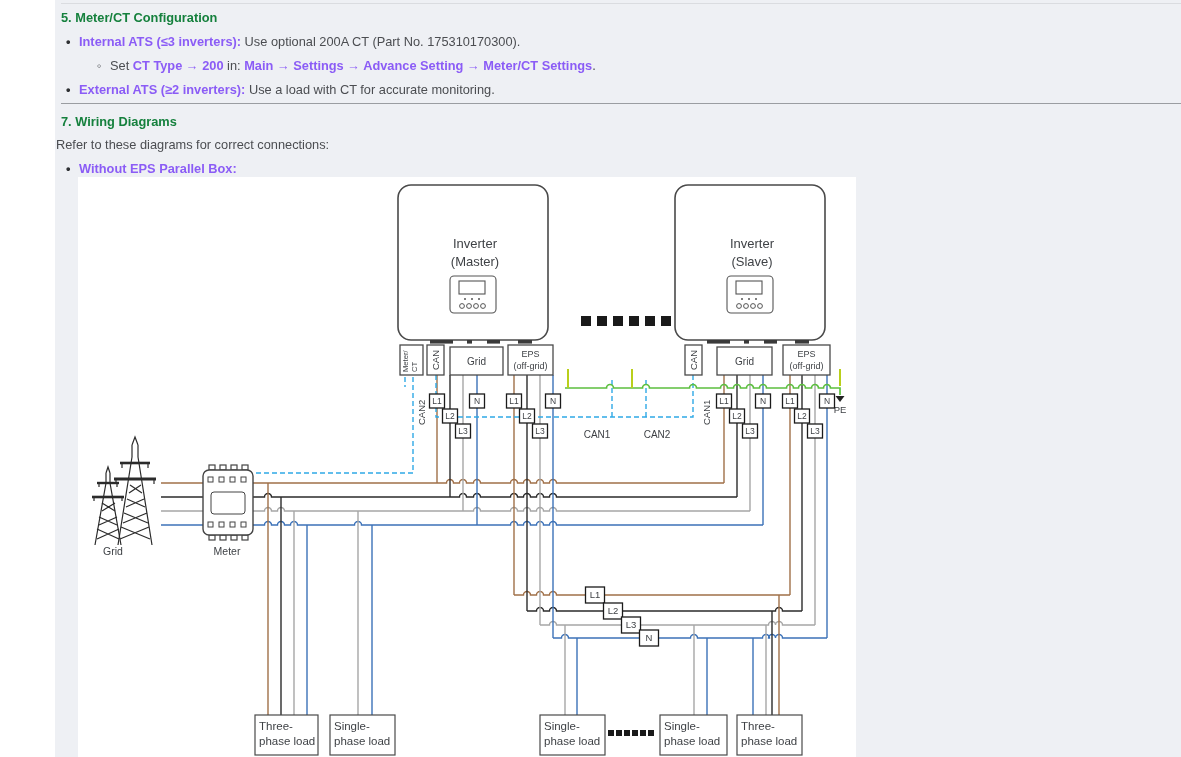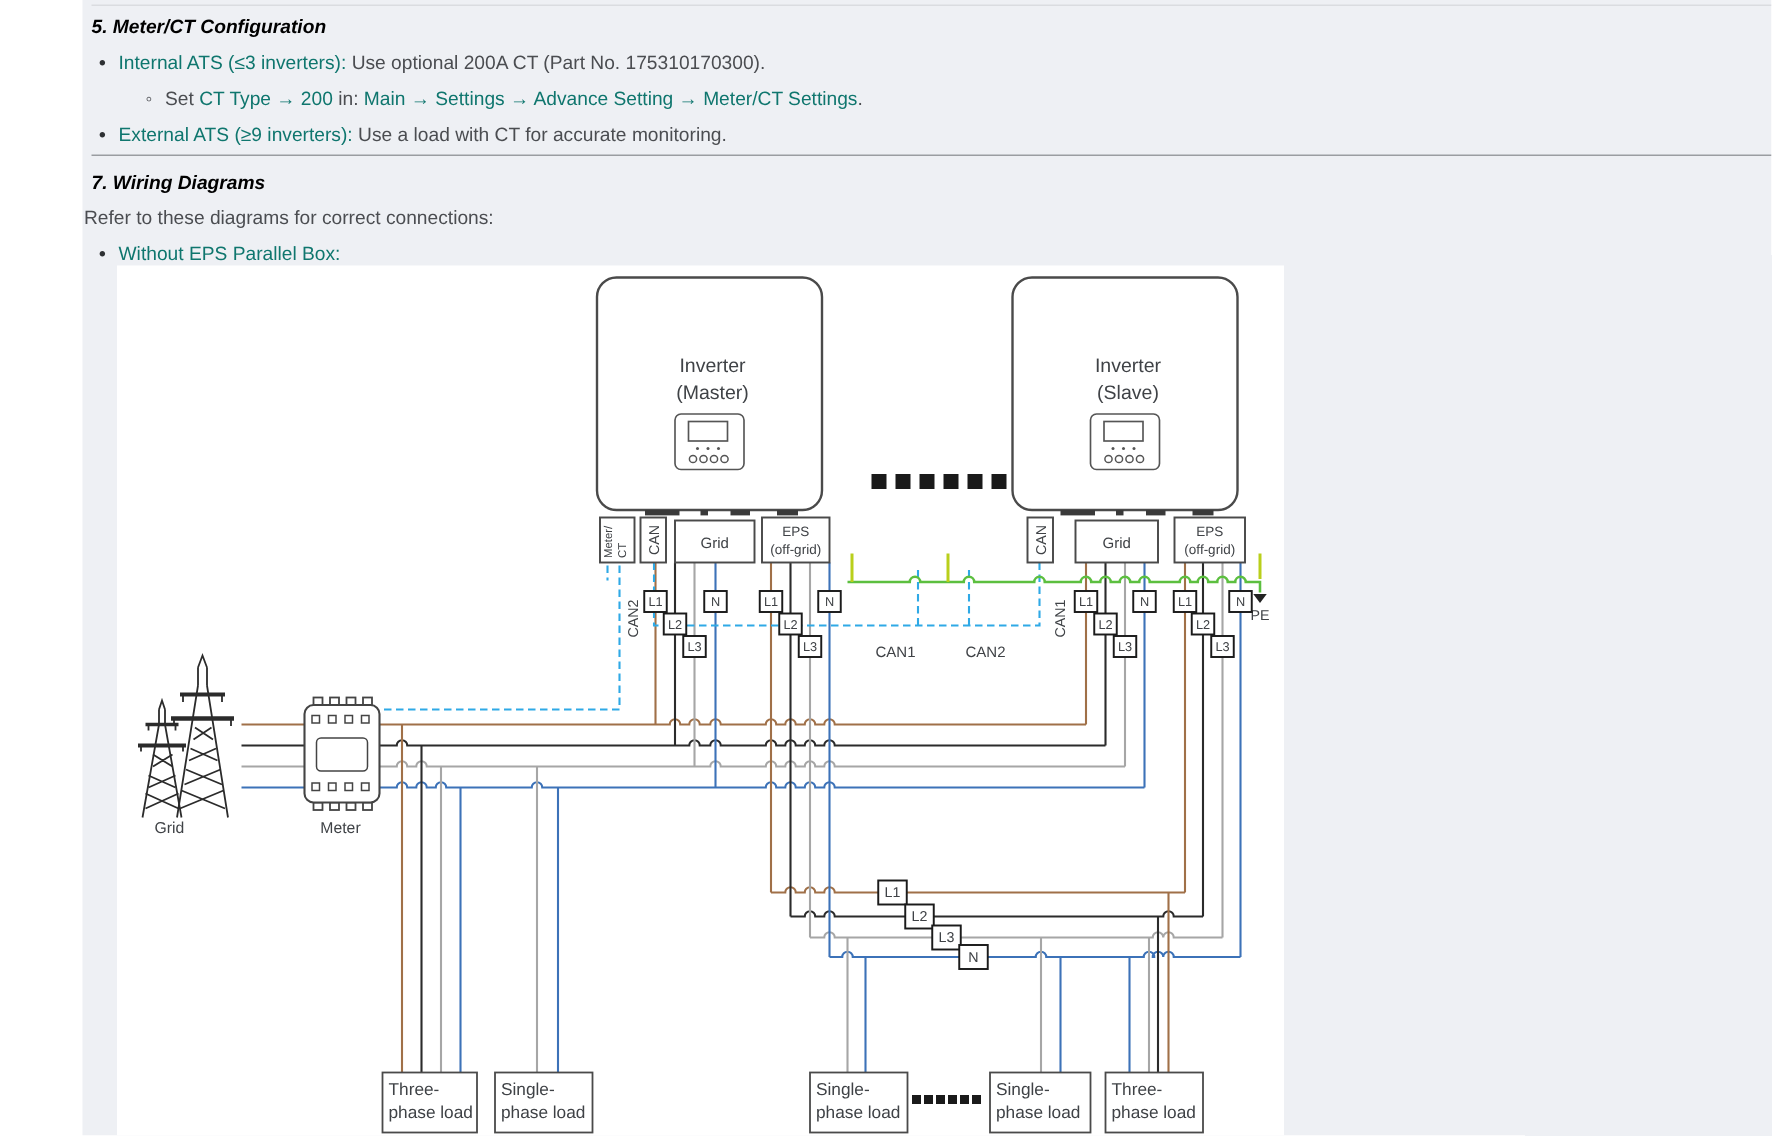--- a/index.html
+++ b/index.html
@@ -6,22 +6,22 @@
   body{
     width:1181px;height:757px;position:relative;overflow:hidden;
     background:#ffffff;
     font-family:"Liberation Sans","DejaVu Sans",sans-serif;
     -webkit-font-smoothing:antialiased;
   }
   .panel{position:absolute;left:55px;top:0;width:1126px;height:757px;background:#eef0f4;}
   .hairline{position:absolute;left:61px;right:0;top:3px;height:1px;background:#dadce0;}
   .hr{position:absolute;left:61px;right:0;top:103px;height:1px;background:#9a9da1;}
   .line{position:absolute;font-size:12.8px;color:#4b4d51;white-space:nowrap;}
-  .hd{font-weight:bold;color:#000000;font-style:italic;}
-  .b{font-weight:normal;color:#0f766e;}
+  .hd{font-weight:bold;color:#15803d;}
+  .b{font-weight:bold;color:#8b5cf6;}
   .mk{display:inline-block;width:13px;color:#2e3033;font-weight:bold;}
   .mk2{display:inline-block;width:13px;color:#4b4d51;}
   .dgwrap{position:absolute;left:78px;top:177px;width:778px;height:580px;background:#ffffff;}
   svg text{font-family:"Liberation Sans","DejaVu Sans",sans-serif;fill:#3f4246;}
 </style>
 </head>
 <body>
 
 <div class="panel"></div>
 <div class="hairline"></div>
@@ -30,21 +30,21 @@
 
 <div class="line" style="left:66px;top:34px">
   <span class="mk">•</span><span class="b">Internal ATS (≤3 inverters):</span><span> Use optional 200A CT (Part No. 175310170300).</span>
 </div>
 
 <div class="line" style="left:97px;top:58px">
   <span class="mk2">◦</span><span>Set </span><span class="b">CT Type → 200</span><span> in: </span><span class="b">Main → Settings → Advance Setting → Meter/CT Settings</span><span>.</span>
 </div>
 
 <div class="line" style="left:66px;top:82px">
-  <span class="mk">•</span><span class="b">External ATS (≥9 inverters):</span><span> Use a load with CT for accurate monitoring.</span>
+  <span class="mk">•</span><span class="b">External ATS (≥2 inverters):</span><span> Use a load with CT for accurate monitoring.</span>
 </div>
 
 <div class="hr"></div>
 
 <div class="line hd" style="left:61px;top:114px"><span>7. Wiring Diagrams</span></div>
 
 <div class="line" style="left:56px;top:137px"><span>Refer to these diagrams for correct connections:</span></div>
 
 <div class="line" style="left:66px;top:161px">
   <span class="mk">•</span><span class="b">Without EPS Parallel Box:</span>

